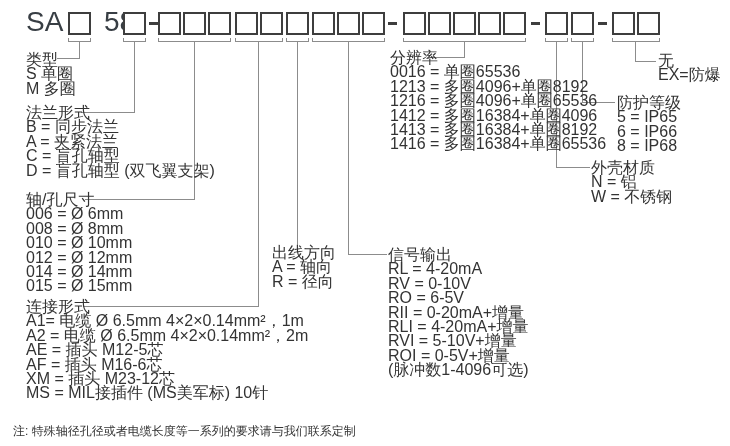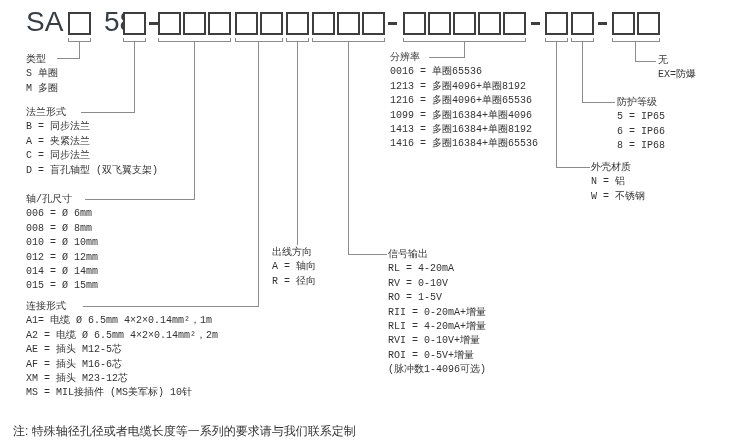--- a/index.html
+++ b/index.html
@@ -8,21 +8,21 @@
     position:relative; width:730px; height:446px; background:#ffffff;
     font-family:"Liberation Sans","DejaVu Sans",sans-serif; color:#333333; overflow:hidden;
   }
   .code-text { position:absolute; top:8px; font-size:28px; line-height:28px; color:#383e44; }
   .cbox { position:absolute; top:12px; width:23px; height:23px; border:2px solid #3e3e3e; background:#fff; }
   .dash { position:absolute; top:22px; width:9px; height:3px; background:#3e3e3e; }
   .bracket { position:absolute; top:38px; height:4px;
     border-left:1px solid #8c8c8c; border-right:1px solid #8c8c8c; border-bottom:1px solid #8c8c8c; }
   .vline { position:absolute; width:1px; background:#8c8c8c; }
   .hline { position:absolute; height:1px; background:#8c8c8c; }
-  .section { position:absolute; font-size:10px; line-height:14.4px; white-space:nowrap;font-family:Liberation Mono, monospace; }
+  .section { position:absolute; font-size:16px; line-height:14.4px; white-space:nowrap; }
   .sec-title { }
   .sec-item { }
   .note { position:absolute; left:13px; top:424px; font-size:12px; line-height:14px; }
 </style>
 </head>
 <body>
 
 <div id="canvas">
 
   <span class="code-text" style="left:26px">SA</span>
@@ -97,21 +97,21 @@
         <div class="sec-item">S 单圈</div>
         <div class="sec-item">M 多圈</div>
       </div>
   </div>
 
   <div class="section" style="left:26px;top:106px">
     <div class="sec-title">法兰形式</div>
     <div>
         <div class="sec-item">B = 同步法兰</div>
         <div class="sec-item">A = 夹紧法兰</div>
-        <div class="sec-item">C = 同步法兰</div>
+        <div class="sec-item">C = 盲孔轴型</div>
         <div class="sec-item">D = 盲孔轴型 (双飞翼支架)</div>
       </div>
   </div>
 
   <div class="section" style="left:26px;top:193px">
     <div class="sec-title">轴/孔尺寸</div>
     <div>
         <div class="sec-item">006 = Ø 6mm</div>
         <div class="sec-item">008 = Ø 8mm</div>
         <div class="sec-item">010 = Ø 10mm</div>
@@ -139,36 +139,36 @@
         <div class="sec-item">A = 轴向</div>
         <div class="sec-item">R = 径向</div>
       </div>
   </div>
 
   <div class="section" style="left:388px;top:248px">
     <div class="sec-title">信号输出</div>
     <div>
         <div class="sec-item">RL = 4-20mA</div>
         <div class="sec-item">RV = 0-10V</div>
-        <div class="sec-item">RO = 1-5V</div>
+        <div class="sec-item">RO = 6-5V</div>
         <div class="sec-item">RII = 0-20mA+增量</div>
         <div class="sec-item">RLI = 4-20mA+增量</div>
-        <div class="sec-item">RVI = 0-10V+增量</div>
+        <div class="sec-item">RVI = 5-10V+增量</div>
         <div class="sec-item">ROI = 0-5V+增量</div>
         <div class="sec-item">(脉冲数1-4096可选)</div>
       </div>
   </div>
 
   <div class="section" style="left:390px;top:51px">
     <div class="sec-title">分辨率</div>
     <div>
         <div class="sec-item">0016 = 单圈65536</div>
         <div class="sec-item">1213 = 多圈4096+单圈8192</div>
         <div class="sec-item">1216 = 多圈4096+单圈65536</div>
-        <div class="sec-item">1099 = 多圈16384+单圈4096</div>
+        <div class="sec-item">1412 = 多圈16384+单圈4096</div>
         <div class="sec-item">1413 = 多圈16384+单圈8192</div>
         <div class="sec-item">1416 = 多圈16384+单圈65536</div>
       </div>
   </div>
 
   <div class="section" style="left:617px;top:96px">
     <div class="sec-title">防护等级</div>
     <div>
         <div class="sec-item">5 = IP65</div>
         <div class="sec-item">6 = IP66</div>

